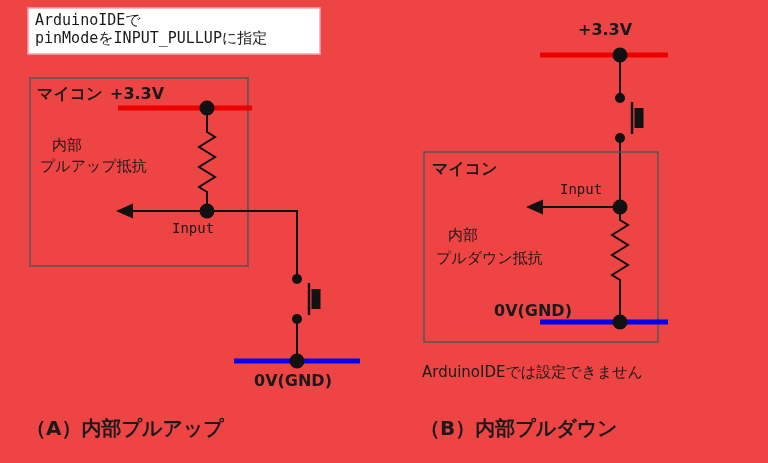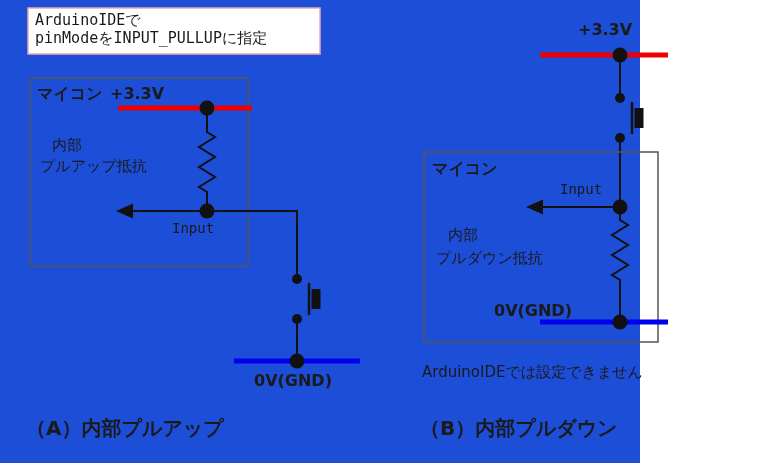--- a/index.html
+++ b/index.html
@@ -1,18 +1,18 @@
 <!DOCTYPE html>
 <html><head>
 <meta charset="utf-8">
 <style>
   * { margin:0; padding:0; box-sizing:border-box; }
   html,body { background:#ffffff; }
   body { width:768px; height:463px; overflow:hidden; }
-  .canvas { position:relative; width:640px; height:463px; background:#1d4ed8; }
+  .canvas { position:relative; width:768px; height:463px; background:#ef4444; }
   svg { display:block; }
   .wire { stroke:#111111; stroke-width:2; fill:none; stroke-linecap:round; }
   .rail { stroke-width:5; fill:none; stroke-linecap:butt; }
   .dot { fill:#111111; stroke:none; }
   .contact { fill:#111111; stroke:none; }
   .box { fill:none; stroke:#555555; stroke-width:1.5; }
   .note-box { fill:#ffffff; stroke-width:1.5; }
   .btn { fill:#111111; stroke:none; }
   .btn-bar { stroke:#111111; stroke-width:2.5; }
   .arrow-head { fill:#111111; stroke:none; }

